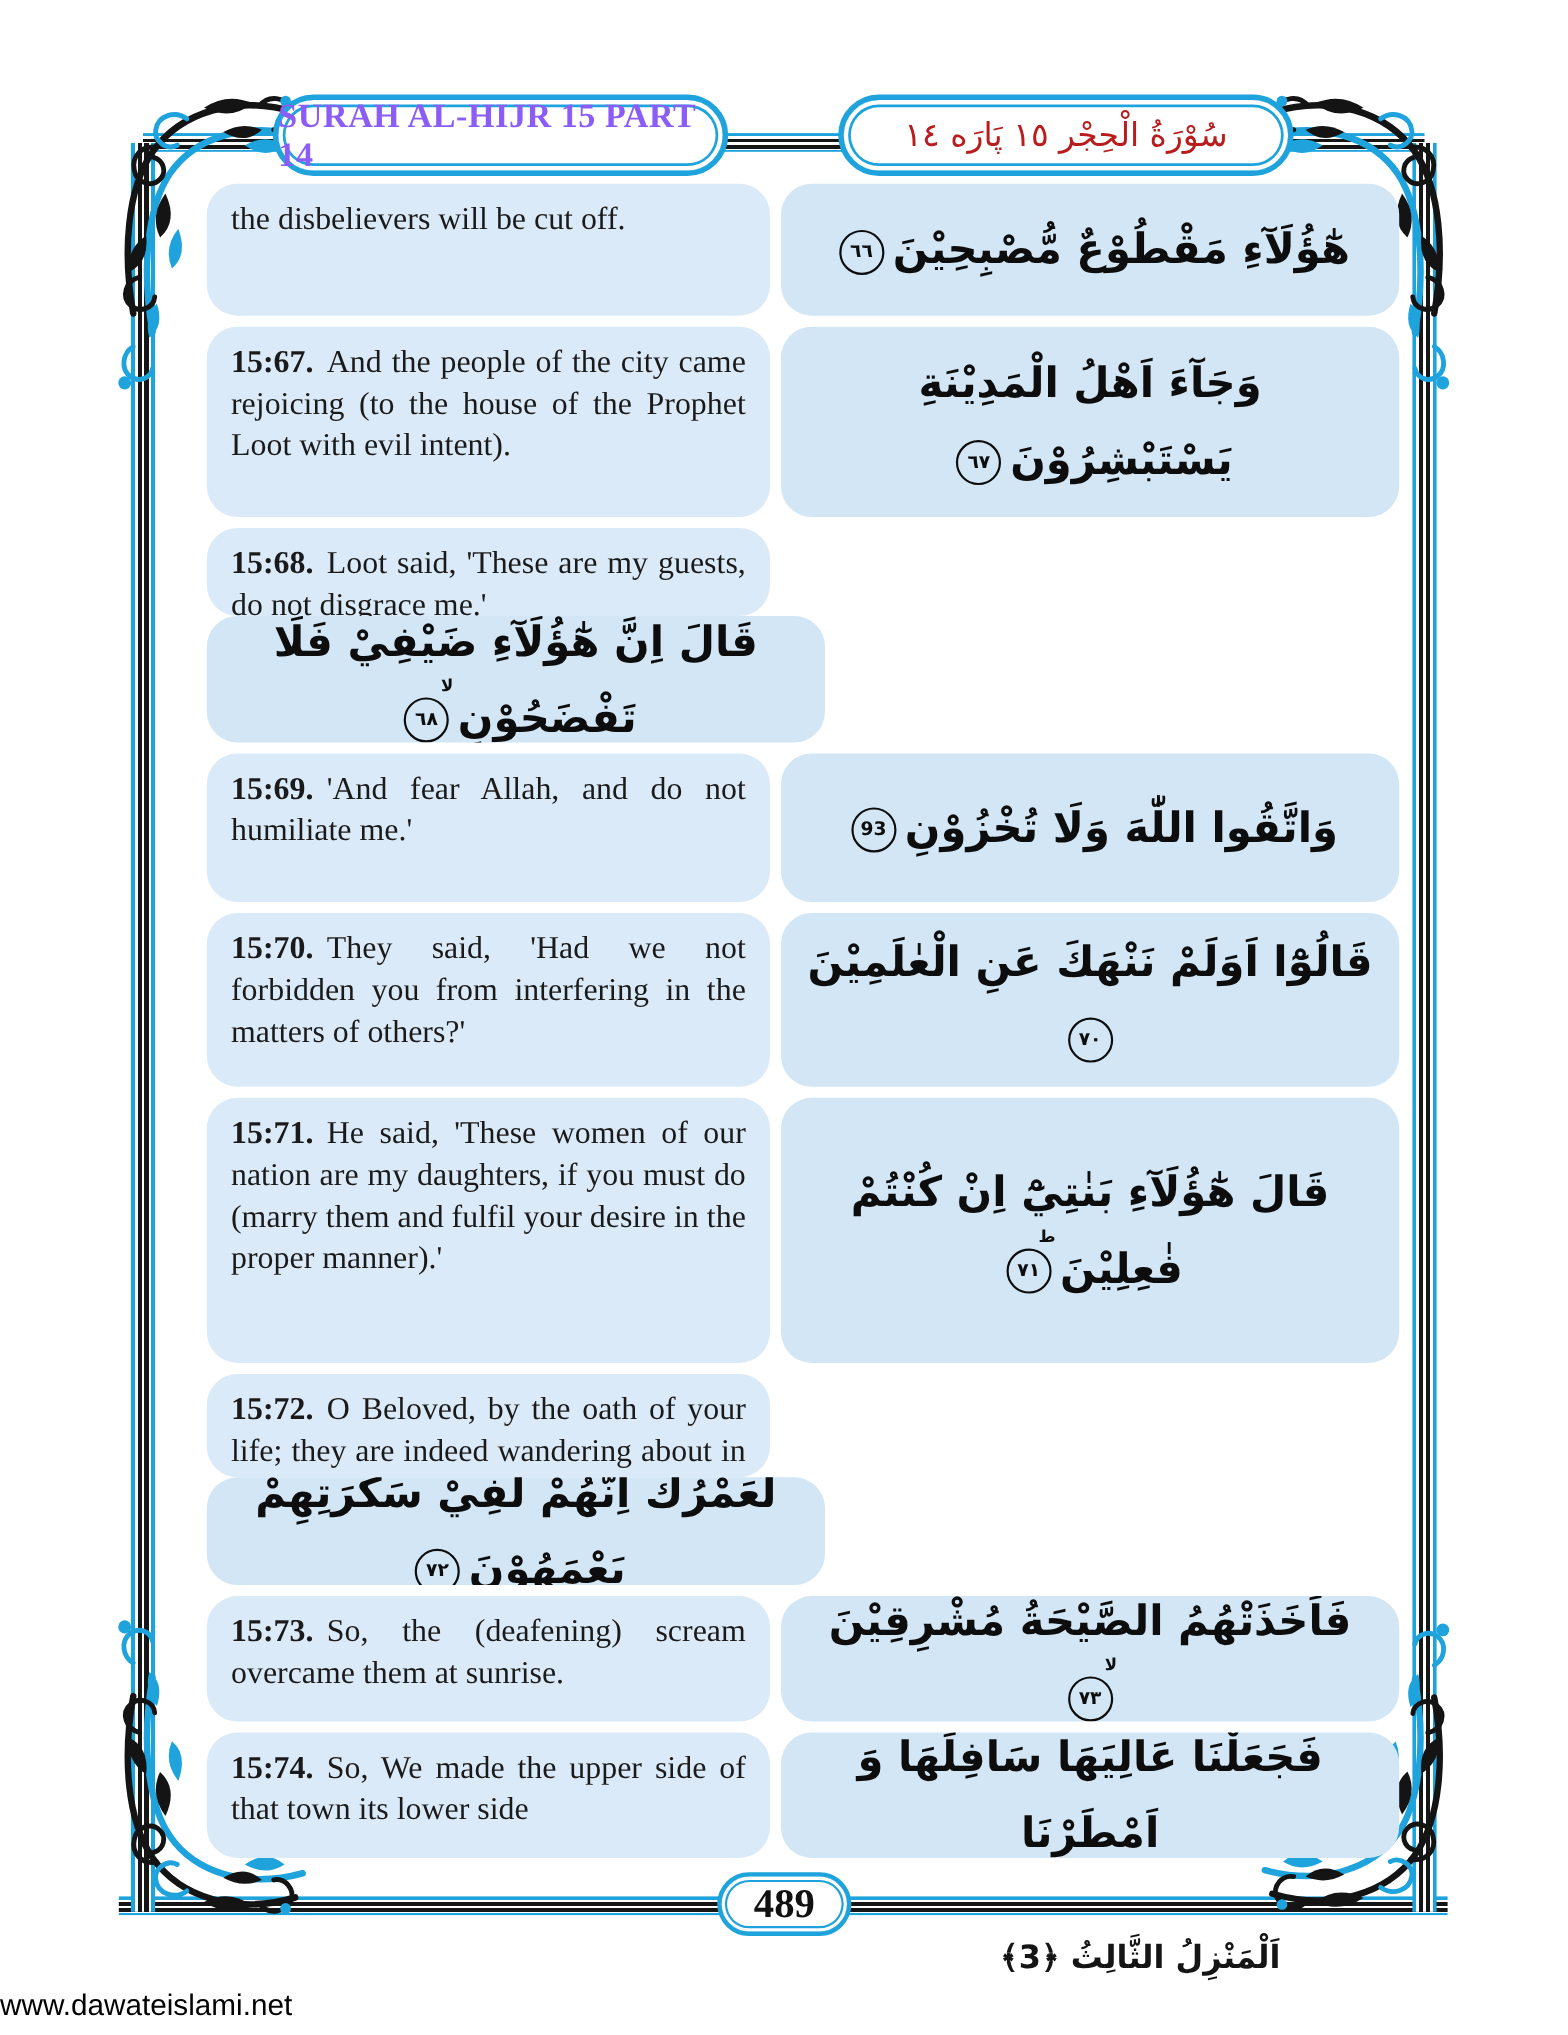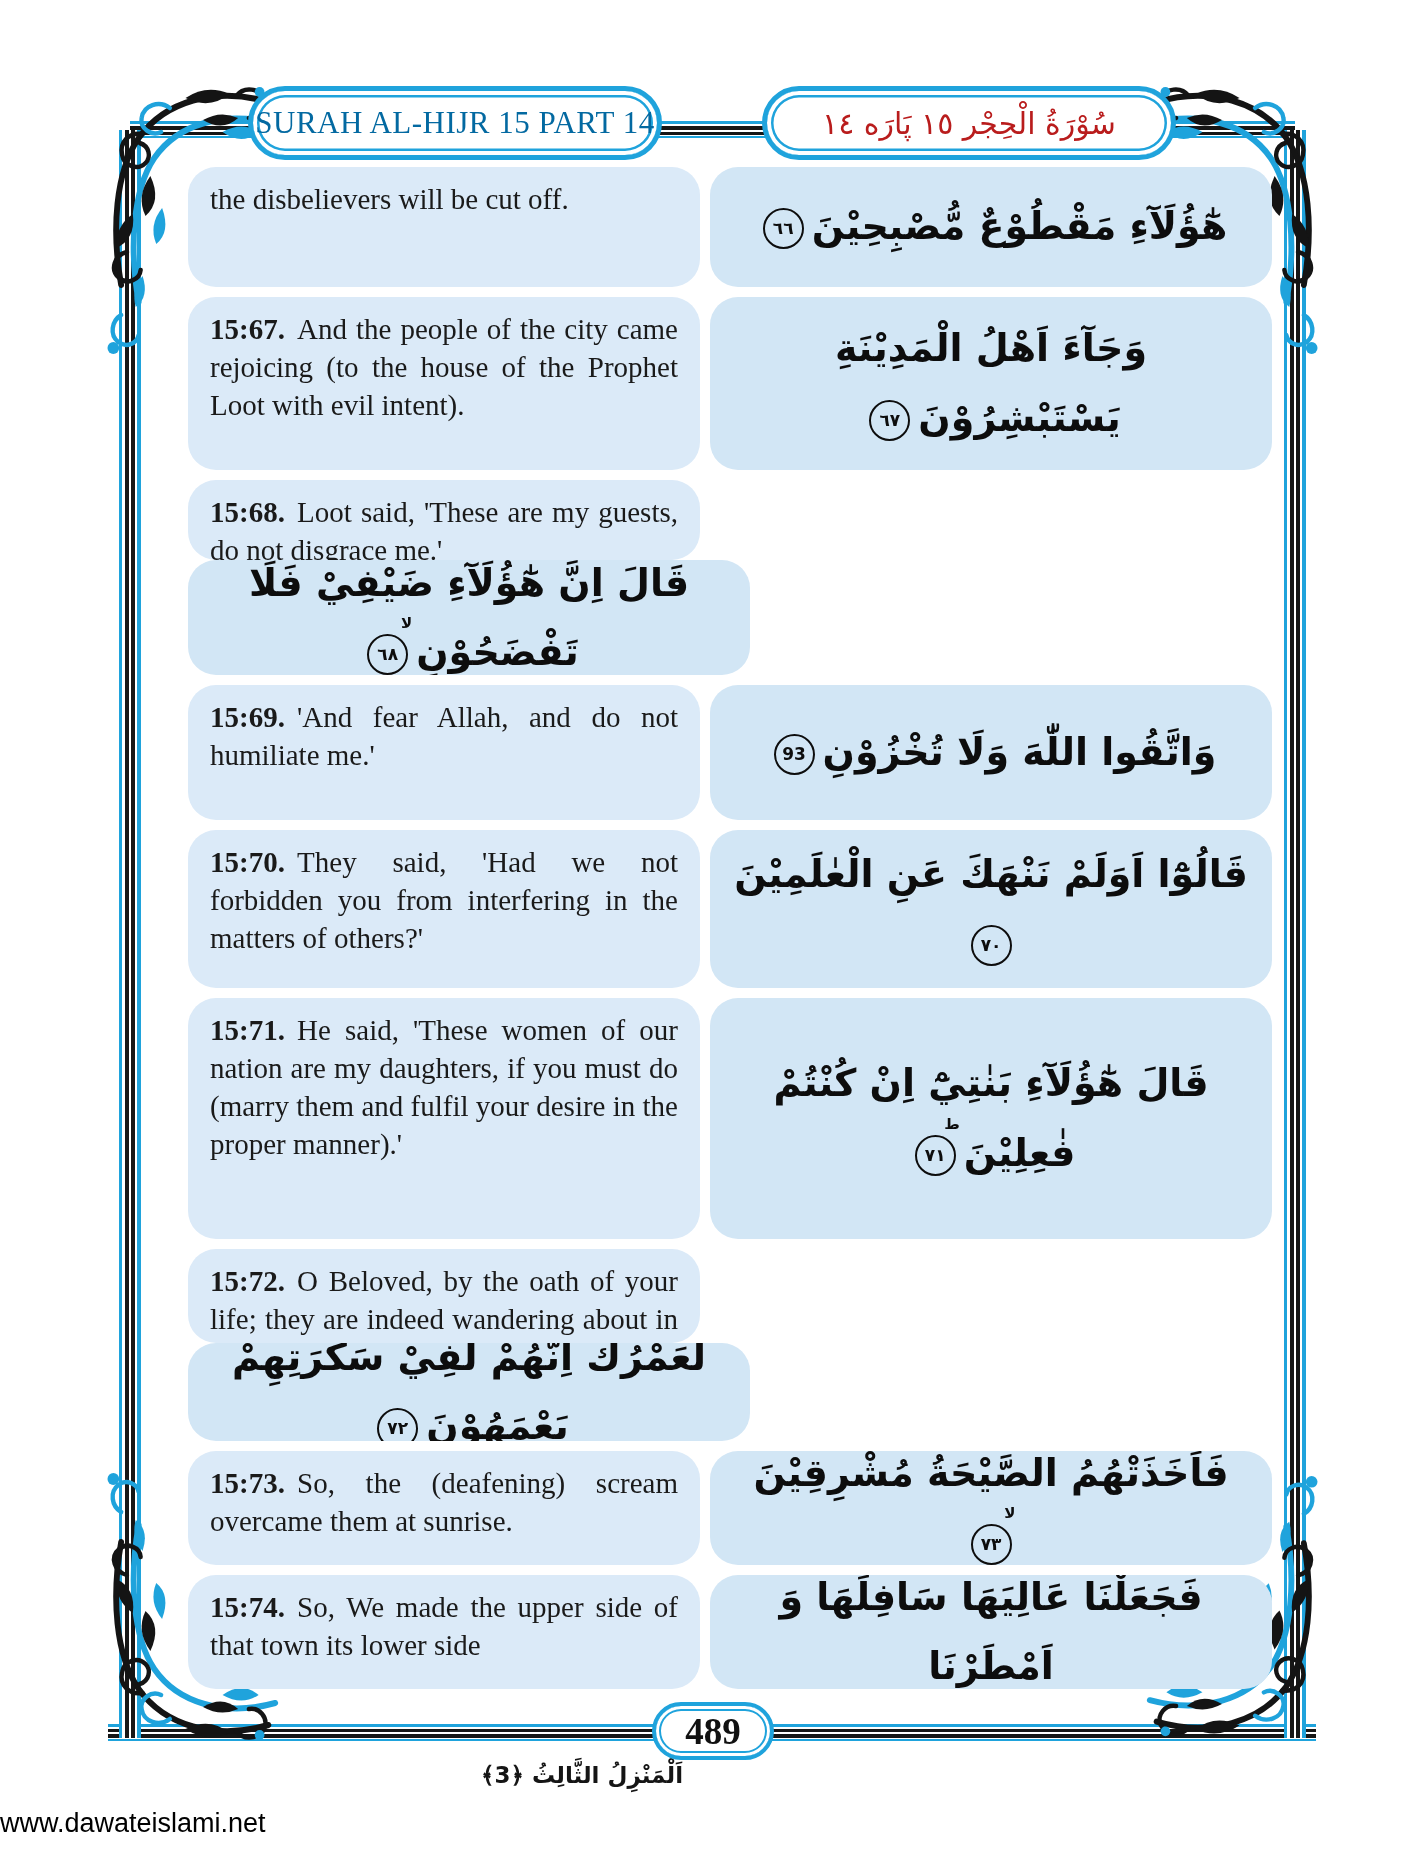--- a/index.html
+++ b/index.html
@@ -35,21 +35,21 @@
   #corner-bl{left:88px;top:1432px;transform:scaleY(-1);}
   #corner-br{left:1142px;top:1432px;transform:scale(-1,-1);}
 
   
   .badge{position:absolute;top:86px;height:74px;background:#fff;z-index:3;
     border:5px solid var(--accent);border-radius:40px;
     box-shadow:inset 0 0 0 4px #fff,inset 0 0 0 6.5px var(--accent);
     display:flex;align-items:center;justify-content:center;box-sizing:border-box;}
   #badge-left{left:248px;width:414px;}
   #badge-right{left:762px;width:414px;}
-  #badge-left .t{font-weight:normal;font-size:31px;letter-spacing:.5px;color:#0369a1;text-align:right;}
+  #badge-left .t{font-weight:bold;font-size:31px;letter-spacing:.5px;color:#8b5cf6;}
   #badge-right .t{font-family:"DejaVu Sans",sans-serif;font-weight:normal;font-size:30px;color:#b91c1c;direction:rtl;}
 
   
   #rows{position:absolute;left:188px;top:167px;width:1084px;z-index:2;}
   .row{display:flex;margin-bottom:10px;}
   .row:nth-child(1){height:120px;}
   .row:nth-child(2){height:173px;}
   .row:nth-child(3){height:195px;flex-direction:column;}
   .row:nth-child(4){height:135px;}
   .row:nth-child(5){height:158px;}
@@ -72,22 +72,22 @@
     vertical-align:middle;margin:0 8px;}
   .ayah .n{font-size:17px;line-height:1;font-weight:bold;}
   .ayah .stop{position:absolute;top:-20px;right:-6px;font-size:15px;line-height:1;}
 
   
   #page-num{position:absolute;left:652px;top:1702px;width:122px;height:58px;z-index:3;
     background:#fff;border:4px solid var(--accent);border-radius:30px;
     box-shadow:inset 0 0 0 3px #fff,inset 0 0 0 5px var(--accent);
     display:flex;align-items:center;justify-content:center;
     font-weight:bold;font-size:37px;color:#111;box-sizing:border-box;}
-  #manzil{position:absolute;left:0;top:1762px;width:1164px;text-align:center;z-index:2;
-    font-family:"DejaVu Sans",sans-serif;font-weight:bold;font-size:23px;color:#151515;direction:rtl;}
+  #manzil{position:absolute;left:0;top:1762px;width:1164px;text-align:right;z-index:2;
+    font-family:"DejaVu Sans",sans-serif;font-weight:bold;font-size:29px;color:#151515;direction:rtl;}
   #website{position:absolute;left:0;top:1808px;width:1425px;z-index:2;
     font-family:"Liberation Sans",sans-serif;font-size:27px;color:#000;}
 </style>
 </head>
 <body>
 
 <svg width="0" height="0" style="position:absolute">
   <defs>
     <g id="flourish">
       <g fill="none" stroke-linecap="round">

